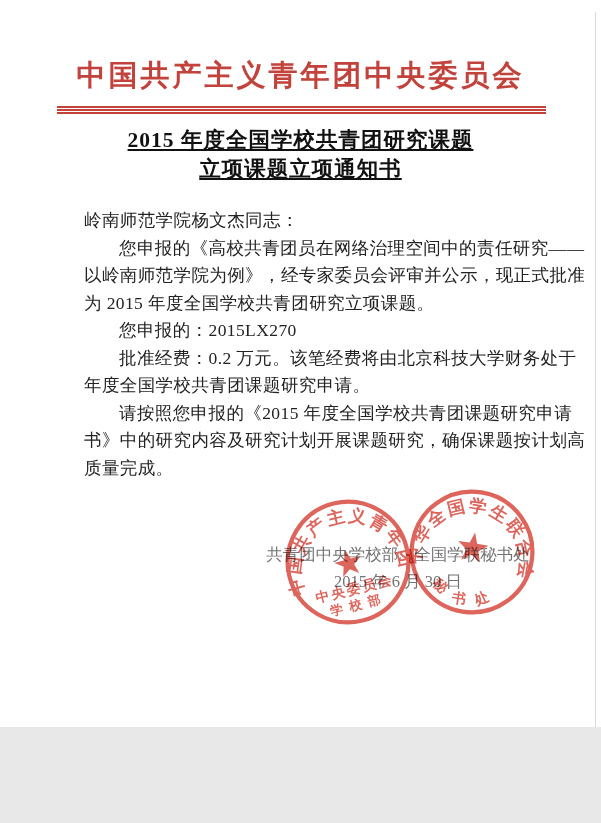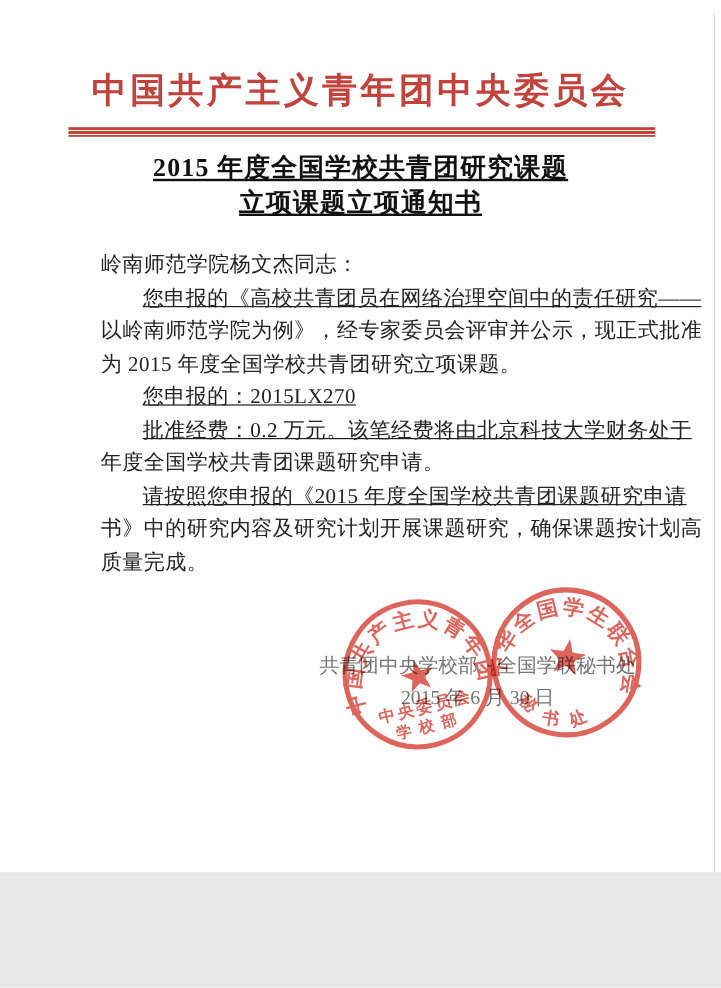--- a/index.html
+++ b/index.html
@@ -37,21 +37,21 @@
     letter-spacing:1px;
     text-decoration:underline;
   }
   
   .body-text{
     position:absolute;top:207px;left:84px;width:440px;
     font-size:17.5px;line-height:27.5px;color:#222;
     letter-spacing:0.4px;
   }
   .line{white-space:nowrap;}
-  .ind{text-indent:2em;text-decoration:underline;}
+  .ind{text-indent:2em;}
   
   .sig-block{
     position:absolute;top:541px;left:258px;width:280px;
     font-size:16.5px;line-height:27px;color:#737373;
     text-align:center;
   }
   .sig-units{display:flex;justify-content:center;gap:16px;white-space:nowrap;}
   
   .seal{
     position:absolute;

